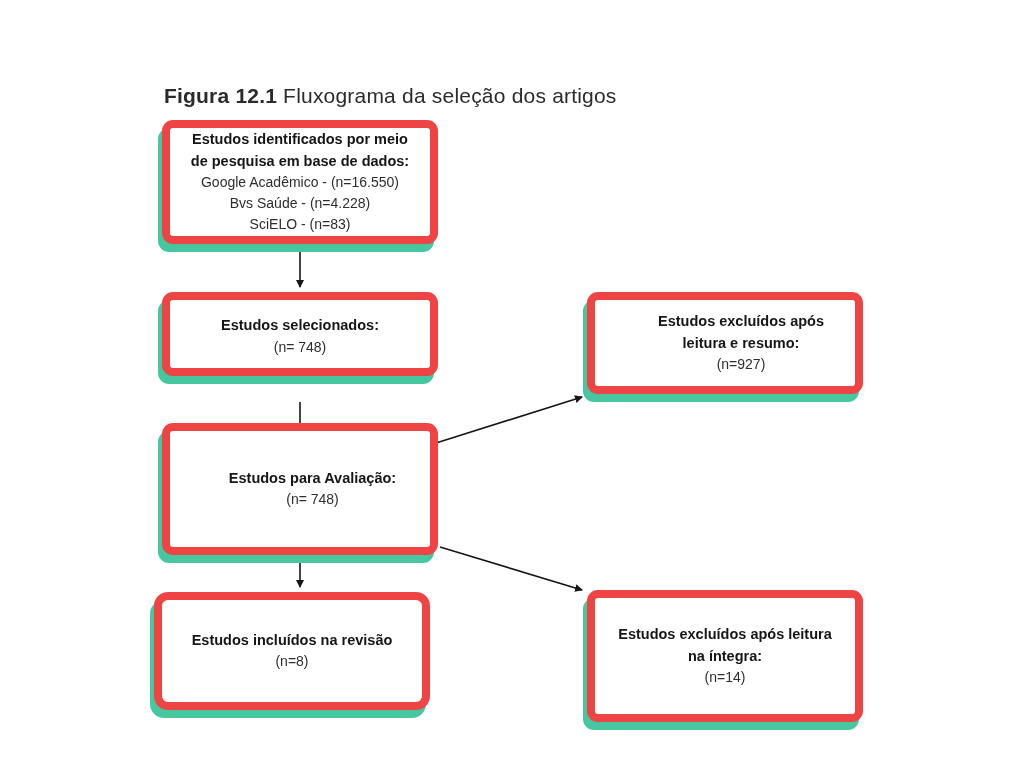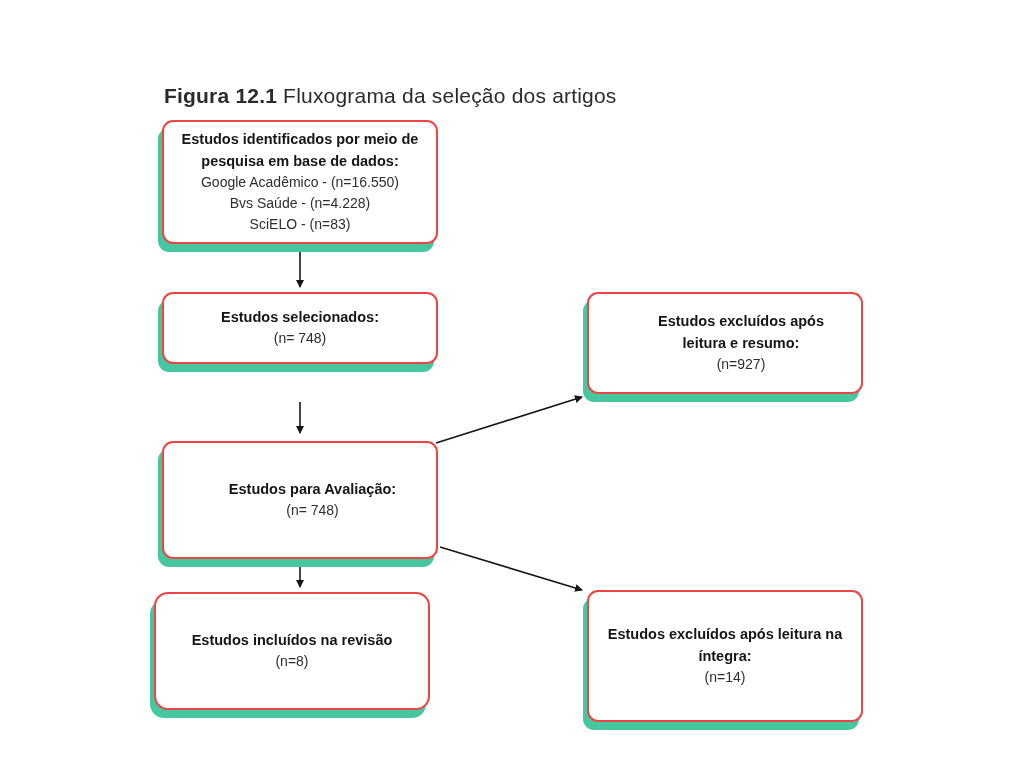--- a/index.html
+++ b/index.html
@@ -22,21 +22,21 @@
     font-size: 21px;
     color: #2b2b2b;
     letter-spacing: 0.2px;
     white-space: nowrap;
   }
   .page-title .bold { font-weight: bold; }
   .flow-box {
     position: absolute;
     width: 276px;
     background: #ffffff;
-    border: 2px solid #ef4444;
+    border: 8px solid #ef4444;
     border-radius: 11px;
     box-shadow: -4px 8px 0 0 var(--accent);
     display: flex;
     flex-direction: column;
     justify-content: center;
     align-items: center;
     text-align: center;
     padding: 10px 16px;
   }
   .flow-box .heading {
@@ -45,22 +45,22 @@
     line-height: 1.5;
     color: #161616;
   }
   .flow-box .line {
     font-size: 14px;
     line-height: 1.5;
     color: #2e2e2e;
   }
   
   #box-identified      { left: 162px; top: 120px; height: 124px; }
-  #box-selected        { left: 162px; top: 292px; height: 72px; }
-  #box-evaluation      { left: 162px; top: 441px; height: 118px; padding-left: 41px; }
+  #box-selected        { left: 162px; top: 292px; height: 84px; justify-content: flex-end; }
+  #box-evaluation      { left: 162px; top: 423px; height: 132px; padding-left: 41px; }
   #box-included        { left: 154px; top: 592px; height: 118px; border-radius: 14px; }
   #box-excluded-abstract { left: 587px; top: 292px; height: 102px; padding-left: 48px; }
   #box-excluded-fulltext { left: 587px; top: 590px; height: 132px; }
   .arrow-layer {
     position: absolute;
     inset: 0;
     width: 1024px;
     height: 768px;
     pointer-events: none;
   }

